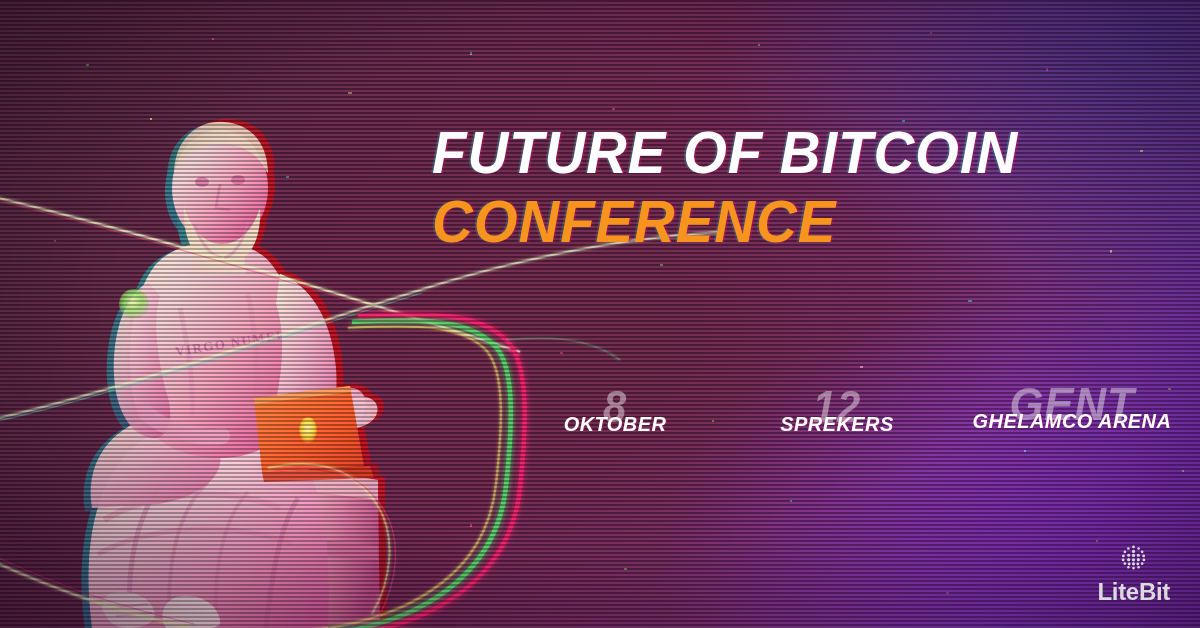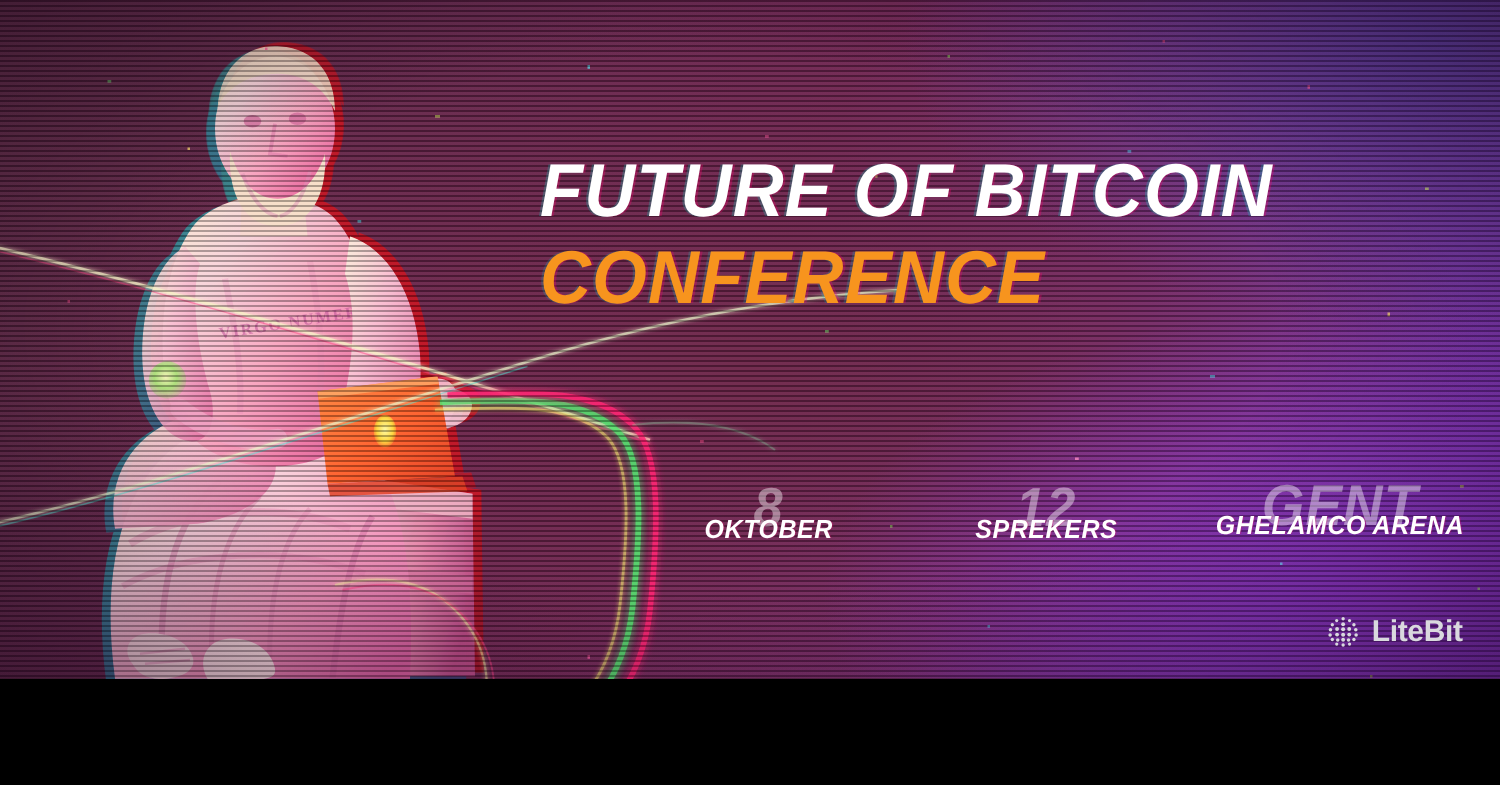--- a/index.html
+++ b/index.html
@@ -1,20 +1,20 @@
 <!DOCTYPE html>
 <html><head>
 <meta charset="utf-8">
 <style>
   html,body{margin:0;padding:0;background:#000;}
   *{box-sizing:border-box;}
 
   .poster{
     position:relative;
-    width:1200px;height:543px;
+    width:1200px;height:628px;
     overflow:hidden;
     font-family:"Liberation Sans", sans-serif;
     background:#5c2742;
     isolation:isolate;
   }
 
   
   .bg-base{
     position:absolute;inset:0;
     background:
@@ -107,21 +107,21 @@
   #blk-speakers .big{font-size:44px;}
   #blk-speakers .lbl{font-size:21px;margin-top:-14px;}
 
   #blk-venue{left:412px;top:-4px;width:240px;}
   #blk-venue .big{font-size:46px;}
   #blk-venue .lbl{font-size:21px;margin-top:-14px;}
 
   
   .logo{
     position:absolute;right:30px;bottom:24px;
-    display:flex;align-items:center;gap:9px;
+    display:flex;align-items:center;gap:9px;flex-direction:column;
   }
   .logo-mark{width:27px;height:27px;display:block;}
   .logo-text{
     font-weight:bold;font-size:24px;letter-spacing:-.3px;
     color:#d9d9de;line-height:1;
   }
 
   
   .streaks{position:absolute;inset:0;pointer-events:none;}
   .orb{

